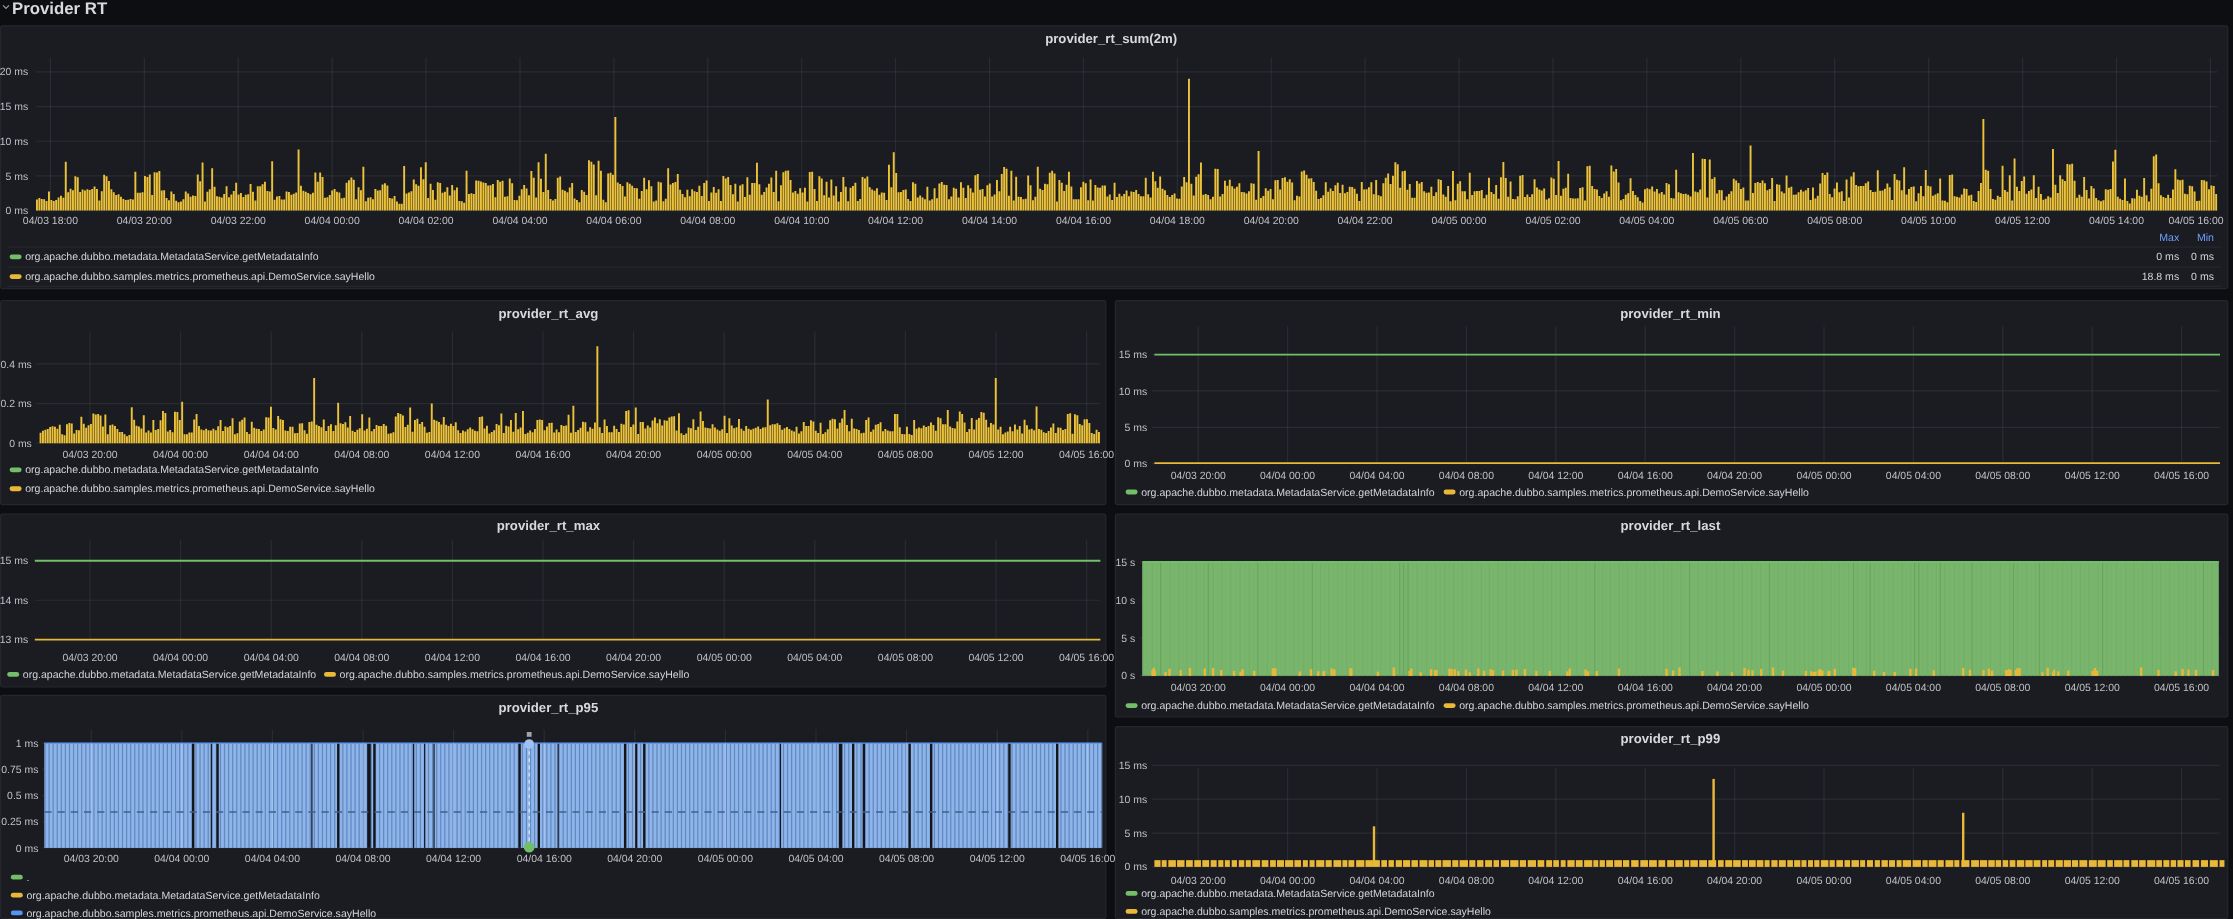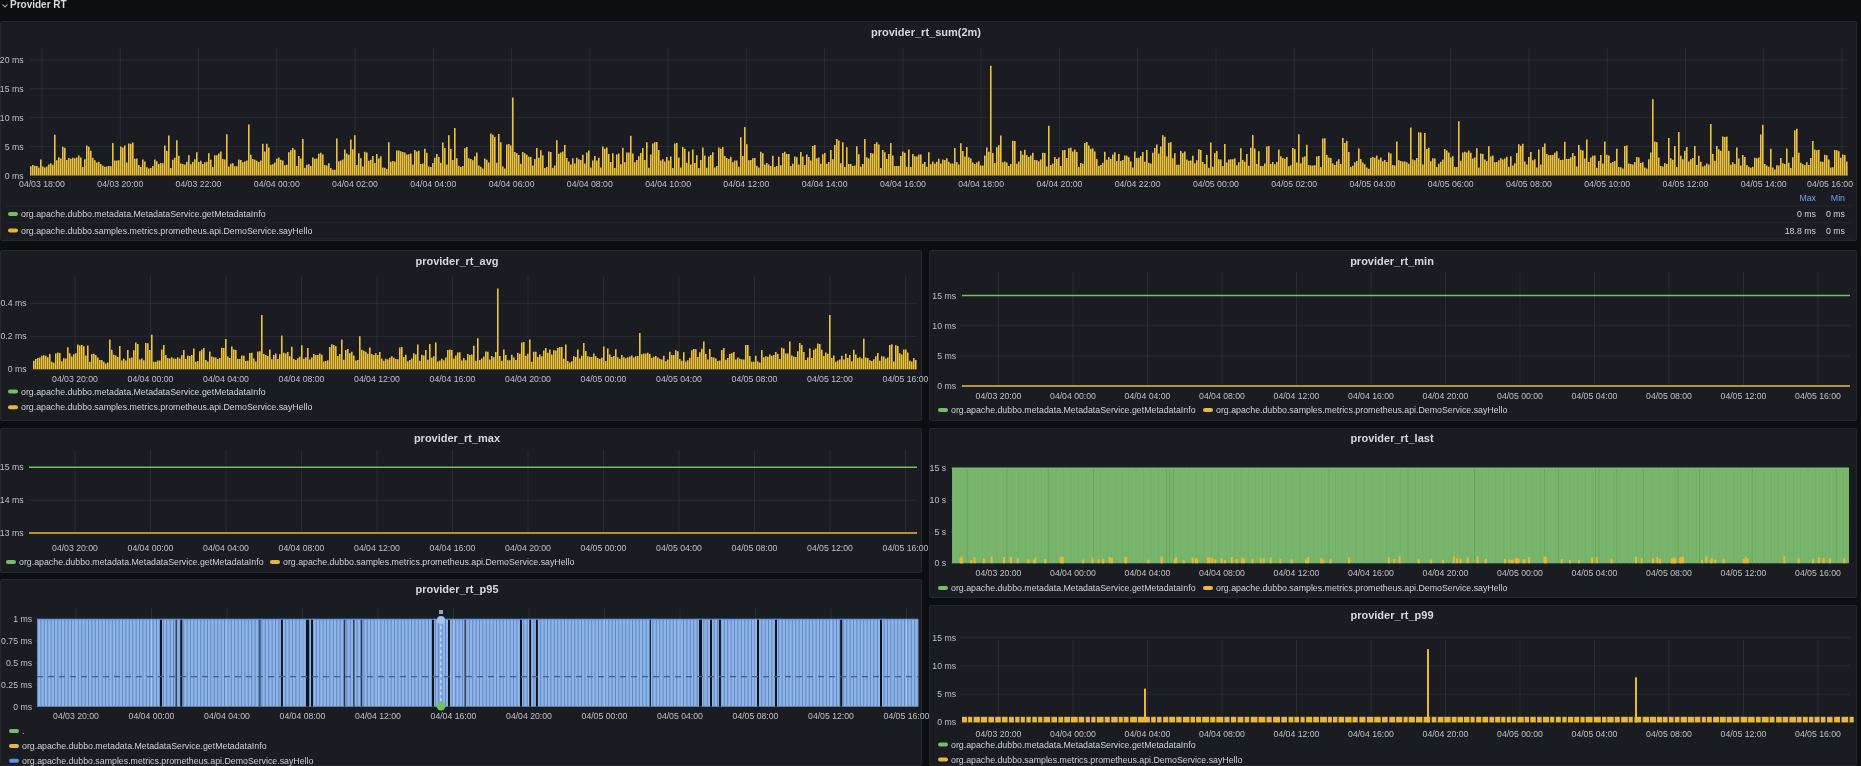--- a/index.html
+++ b/index.html
@@ -9,21 +9,21 @@
 <div style="position:absolute;left:0px;top:21px;width:1857px;height:220px;background:#1a1c21;border:1px solid #25272d;border-radius:2px;box-sizing:border-box;"></div>
 <div style="position:absolute;left:0px;top:250px;width:922px;height:171px;background:#1a1c21;border:1px solid #25272d;border-radius:2px;box-sizing:border-box;"></div>
 <div style="position:absolute;left:929px;top:250px;width:928px;height:171px;background:#1a1c21;border:1px solid #25272d;border-radius:2px;box-sizing:border-box;"></div>
 <div style="position:absolute;left:0px;top:428px;width:922px;height:145px;background:#1a1c21;border:1px solid #25272d;border-radius:2px;box-sizing:border-box;"></div>
 <div style="position:absolute;left:929px;top:428px;width:928px;height:170px;background:#1a1c21;border:1px solid #25272d;border-radius:2px;box-sizing:border-box;"></div>
 <div style="position:absolute;left:0px;top:579px;width:922px;height:187px;background:#1a1c21;border:1px solid #25272d;border-radius:2px;box-sizing:border-box;"></div>
 <div style="position:absolute;left:929px;top:605px;width:928px;height:161px;background:#1a1c21;border:1px solid #25272d;border-radius:2px;box-sizing:border-box;"></div>
 <svg width="10" height="10" style="position:absolute;left:1px;top:1px;">
     <polyline points="1.5,3.5 4,6 6.5,3.5" fill="none" stroke="#9a9ba1" stroke-width="1.1"></polyline>
   </svg>
-<div style="position:absolute;left:10px;top:-1px;color:#d8d9da;font-size:10px;font-weight:700;">Provider RT</div>
+<div style="position:absolute;left:10px;top:-1px;color:#d8d9da;font-size:14px;font-weight:700;">Provider RT</div>
 <svg width="1861" height="766" style="position:absolute;left:0;top:0;">
 <text x="926.0" y="36.0" font-size="11" fill="#d8d9dd" text-anchor="middle" font-weight="600">provider_rt_sum(2m)</text>
     <line x1="30.0" y1="175.5" x2="1848.0" y2="175.5" stroke="rgba(204,204,220,0.09)" stroke-width="1"></line>
     <text x="23.5" y="178.5" font-size="8.7" fill="#bfc1c7" text-anchor="end" font-weight="400">0 ms</text>
     <line x1="30.0" y1="146.6" x2="1848.0" y2="146.6" stroke="rgba(204,204,220,0.09)" stroke-width="1"></line>
     <text x="23.5" y="149.6" font-size="8.7" fill="#bfc1c7" text-anchor="end" font-weight="400">5 ms</text>
     <line x1="30.0" y1="117.7" x2="1848.0" y2="117.7" stroke="rgba(204,204,220,0.09)" stroke-width="1"></line>
     <text x="23.5" y="120.7" font-size="8.7" fill="#bfc1c7" text-anchor="end" font-weight="400">10 ms</text>
     <line x1="30.0" y1="88.8" x2="1848.0" y2="88.8" stroke="rgba(204,204,220,0.09)" stroke-width="1"></line>
     <text x="23.5" y="91.8" font-size="8.7" fill="#bfc1c7" text-anchor="end" font-weight="400">15 ms</text>

